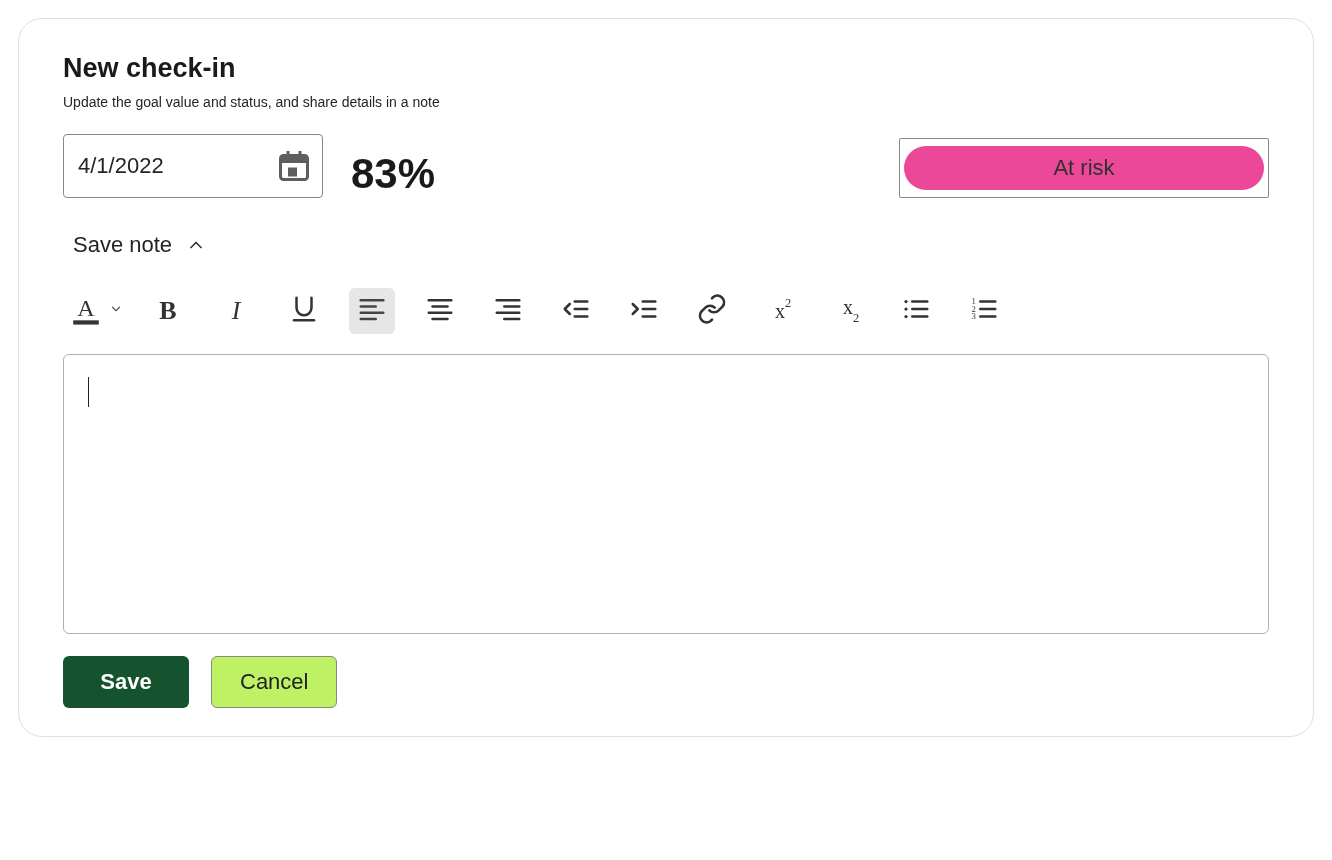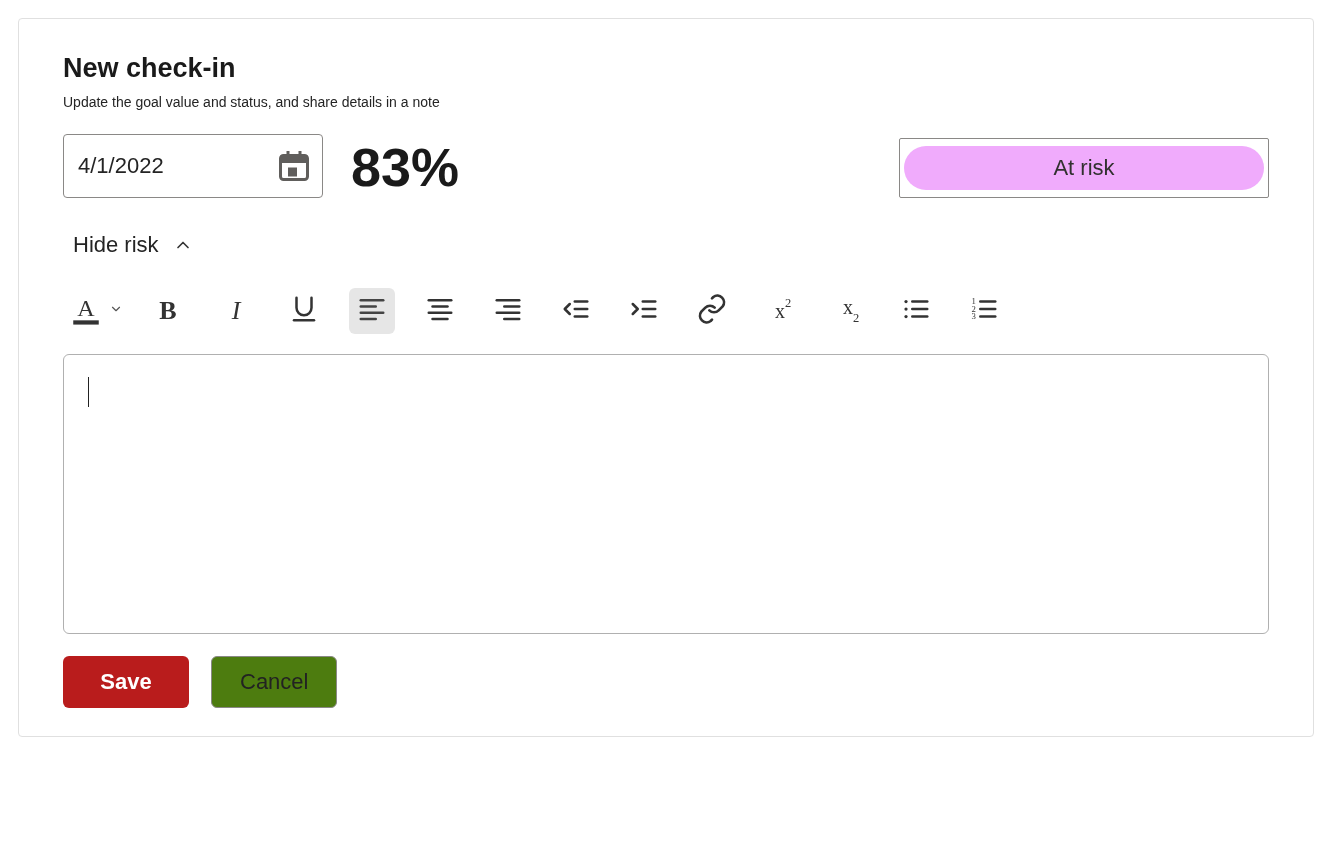--- a/index.html
+++ b/index.html
@@ -3,21 +3,21 @@
   <meta charset="utf-8">
   <style>
     * { margin: 0; padding: 0; box-sizing: border-box; }
     body {
       font-family: "Segoe UI", Tahoma, Geneva, Verdana, sans-serif;
       background: #fff;
       padding: 18px;
     }
     .card {
       border: 1px solid #e0e0e0;
-      border-radius: 4px;
+      border-radius: 24px;
       padding: 34px 44px 28px 44px;
       max-width: 1296px;
       margin: 0 auto;
     }
     .title {
       font-size: 27px;
       font-weight: 600;
       color: #1a1a1a;
       margin-bottom: 10px;
     }
@@ -45,38 +45,38 @@
     }
     .date-text {
       font-size: 22px;
       color: #242424;
     }
     .calendar-icon {
       margin-left: 8px;
       display: inline-flex;
     }
     .pct {
-      font-size: 54px;
+      font-size: 42px;
       font-weight: 600;
       color: #1a1a1a;
       margin-left: 6px;
     }
     .spacer { flex: 1; }
     .status-box {
       border: 1px solid #8a8886;
       border-radius: 2px;
       padding: 4px;
       width: 370px;
       height: 60px;
       display: flex;
       align-items: center;
       cursor: pointer;
     }
     .status-pill {
-      background: #f0abfc;
+      background: #ec4899;
       color: #323130;
       font-size: 22px;
       border-radius: 22px;
       padding: 8px 0;
       text-align: center;
       flex: 1;
       height: 44px;
       line-height: 28px;
     }
     .hide-note {
@@ -151,25 +151,25 @@
       font-size: 22px;
       padding: 12px 28px;
       border-radius: 6px;
       cursor: pointer;
       font-weight: 600;
       border: 1px solid transparent;
       min-width: 126px;
       text-align: center;
     }
     .btn-primary {
-      background: #b91c1c;
+      background: #14532d;
       color: #fff;
     }
     .btn-secondary {
-      background: #4d7c0f;
+      background: #bef264;
       color: #222;
       border: 1px solid #8a8886;
       font-weight: 400;
     }
   </style>
 </head>
 <body>
 
 <div class="card">
 
@@ -193,21 +193,21 @@
     <div class="pct">83%</div>
 
     <div class="spacer"></div>
 
     <div class="status-box">
       <div class="status-pill">At risk</div>
     </div>
   </div>
 
   <div class="hide-note">
-    <span>Hide risk</span>
+    <span>Save note</span>
     <span>
       <svg width="20" height="20" viewBox="0 0 24 24" fill="none" stroke="#333" stroke-width="2" stroke-linecap="round" stroke-linejoin="round">
         <polyline points="18 15 12 9 6 15"></polyline>
       </svg>
     </span>
   </div>
 
   <div class="toolbar">
 
     <div class="font-color-group">

